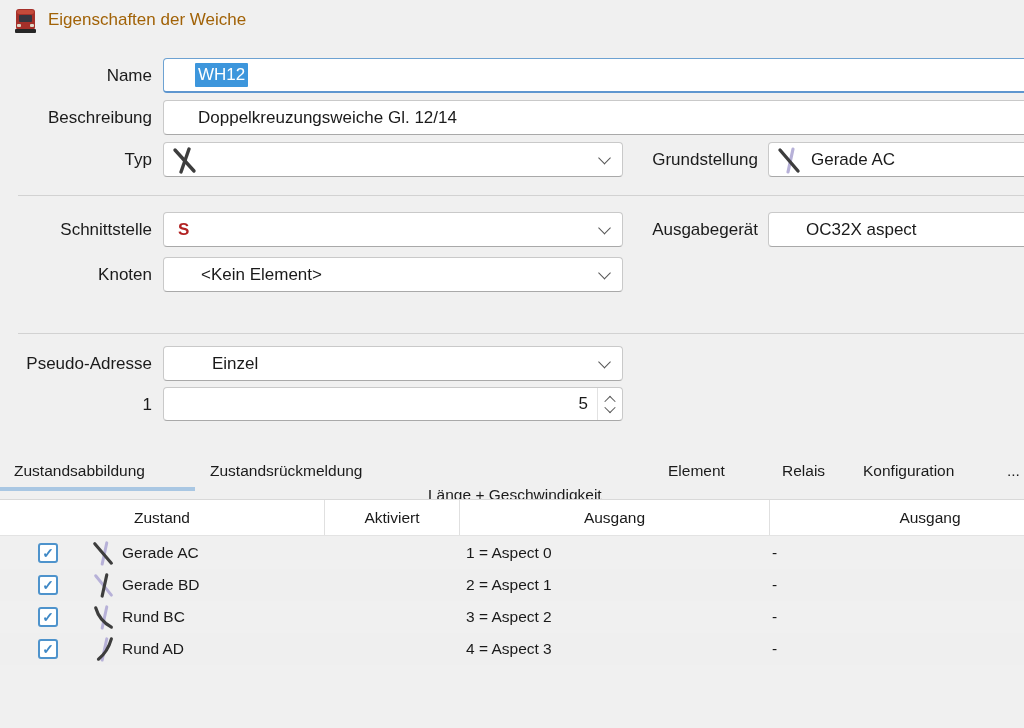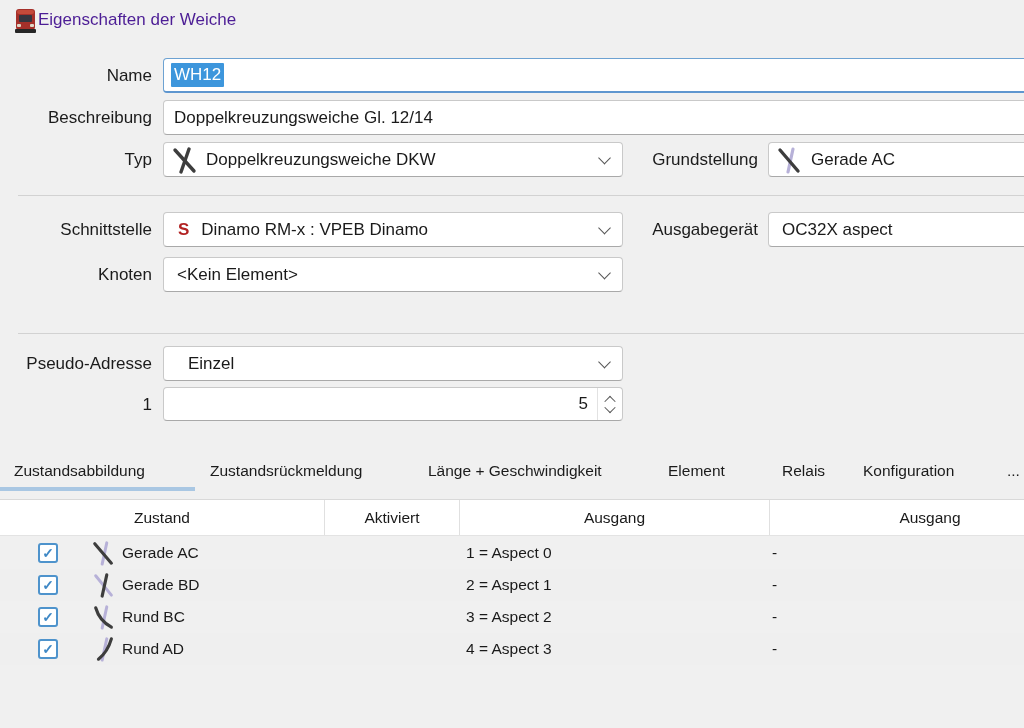--- a/index.html
+++ b/index.html
@@ -7,35 +7,35 @@
   body {
     position:relative; overflow:hidden;
     background:#f0f0f0; color:#1a1a1a;
     font-family:"Liberation Sans", sans-serif;
   }
   .abs { position:absolute; }
 
   
   .titlebar { left:0; top:0; width:1024px; height:40px; }
   .title-icon { left:12px; top:7px; width:27px; height:27px; }
-  .title-text { left:38px; top:0; height:40px; line-height:40px; font-size:17px; color:#4c1d95; }
+  .title-text { left:48px; top:0; height:40px; line-height:40px; font-size:17px; color:#a16207; }
 
   
   .lbl { height:35px; line-height:35px; font-size:17px; text-align:right; color:#1b1b1b; white-space:nowrap; }
   .lbl-left  { left:0; width:152px; }
   .lbl-right { left:590px; width:168px; }
 
   
   .field {
     background:#fff; border:1px solid #c9c9c9; border-bottom-color:#a9a9a9;
     border-radius:4px; display:flex; align-items:center;
     font-size:17px; color:#1a1a1a; overflow:hidden;
   }
   .field-focused { border:1px solid #6da2d2; border-bottom:2px solid #5e96cf; }
-  .fld-pad { padding-left:10px; white-space:nowrap; }
+  .fld-pad { padding-left:10px; white-space:nowrap;margin-left:24px; }
   .sel-text {
     background:#3d96dc; color:#fff; padding:2px 3px 3px 3px; border-radius:1px;
   }
   .chev {
     position:absolute; right:13px; top:50%; width:9px; height:9px;
     border-right:1.6px solid #555; border-bottom:1.6px solid #555;
     transform:translateY(-72%) rotate(45deg);
   }
   .dd-icon { width:26px; height:28px; margin:0 8px 0 8px; flex:0 0 auto; }
   .s-letter { color:#b22222; font-size:17px; font-weight:bold; margin:0 12px 0 14px; }
@@ -109,37 +109,35 @@
 
 <div class="abs field" style="left:163px; top:100px; width:900px; height:35px;">
   <span class="fld-pad">Doppelkreuzungsweiche Gl. 12/14</span>
 </div>
 
 <div class="abs field" style="left:163px; top:142px; width:460px; height:35px;">
   <svg class="dd-icon" viewBox="0 0 26 28">
     <line x1="3" y1="4" x2="22" y2="25" stroke="#3d3d3d" stroke-width="3.4" stroke-linecap="round"></line>
     <line x1="17" y1="3" x2="9" y2="26" stroke="#3d3d3d" stroke-width="3.4" stroke-linecap="round"></line>
   </svg>
-  <span>Doppelkreuzungsweiche DKW</span>
   <span class="chev"></span>
 </div>
 
 <div class="abs field" style="left:768px; top:142px; width:330px; height:35px;">
   <svg class="dd-icon" viewBox="0 0 26 28">
     <line x1="16" y1="3" x2="11" y2="26" stroke="#b7b1d8" stroke-width="3.2" stroke-linecap="round"></line>
     <line x1="3" y1="4" x2="21" y2="25" stroke="#3d3d3d" stroke-width="3.4" stroke-linecap="round"></line>
   </svg>
   <span>Gerade AC</span>
 </div>
 
 <div class="abs sep" style="left:18px; top:195px; width:1006px;"></div>
 
 <div class="abs field" style="left:163px; top:212px; width:460px; height:35px;">
   <span class="s-letter">S</span>
-  <span>Dinamo RM-x : VPEB Dinamo</span>
   <span class="chev"></span>
 </div>
 
 <div class="abs field" style="left:768px; top:212px; width:330px; height:35px;">
   <span class="fld-pad" style="padding-left:13px;">OC32X aspect</span>
 </div>
 
 <div class="abs field" style="left:163px; top:257px; width:460px; height:35px;">
   <span class="fld-pad" style="padding-left:13px;">&lt;Kein Element&gt;</span>
   <span class="chev"></span>
@@ -155,21 +153,21 @@
 <div class="abs field" style="left:163px; top:387px; width:460px; height:34px;">
   <span class="num-val">5</span>
   <span class="spin">
     <span class="up"></span>
     <span class="dn"></span>
   </span>
 </div>
 
 <div class="abs tab" style="left:14px;">Zustandsabbildung</div>
 <div class="abs tab" style="left:210px;">Zustandsrückmeldung</div>
-<div class="abs tab" style="left:428px;">Länge + Geschwindigkeit</div>
+<div class="abs tab" style="left:428px;margin-top:24px;">Länge + Geschwindigkeit</div>
 <div class="abs tab" style="left:668px;">Element</div>
 <div class="abs tab" style="left:782px;">Relais</div>
 <div class="abs tab" style="left:863px;">Konfiguration</div>
 <div class="abs tab" style="left:1007px;">...</div>
 <div class="abs tab-underline"></div>
 
 <div class="abs thead">
   <div class="th th-1">Zustand</div>
   <div class="th th-0">Aktiviert</div>
   <div class="th th-2">Ausgang</div>

